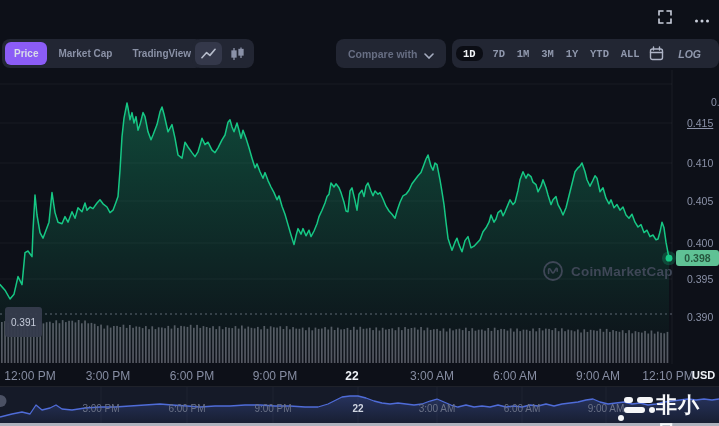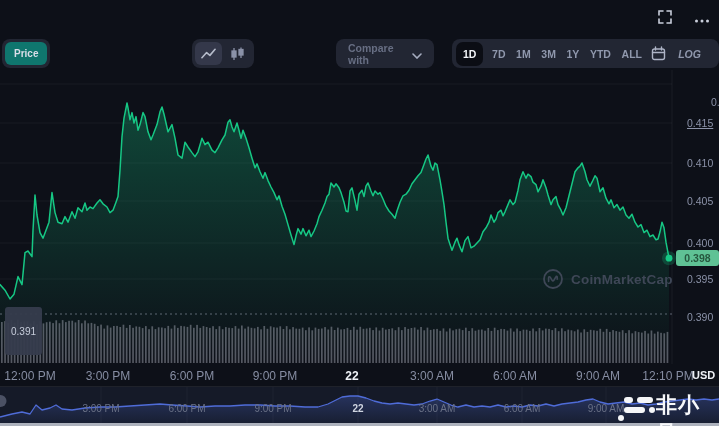--- a/index.html
+++ b/index.html
@@ -5,43 +5,43 @@
   html,body{margin:0;padding:0;background:#0d1018;}
   #stage{position:relative;width:719px;height:426px;background:#0d1018;overflow:hidden;
          font-family:"Liberation Sans","DejaVu Sans",sans-serif;-webkit-font-smoothing:antialiased;}
   .abs{position:absolute;}
   #chart-svg{position:absolute;left:0;top:0;width:719px;height:426px;}
   .page-title{left:3px;top:2px;font-size:15px;font-weight:700;color:#f1f3f7;letter-spacing:.1px;}
   .pillgroup{position:absolute;top:39px;height:29px;background:#222633;border-radius:8px;
              display:flex;align-items:center;padding:3px;gap:2px;box-sizing:border-box;}
   .pill{border:none;background:transparent;color:#8a91a6;font-size:10px;font-weight:600;
         padding:0 9px;height:23px;border-radius:6px;cursor:pointer;font-family:inherit;white-space:nowrap;}
-  .pill.sel{background:#0f766e;color:#d9dde8;}
+  .pill.sel{background:#8b5cf6;color:#d9dde8;}
   .iconbtn{display:flex;align-items:center;justify-content:center;width:27px;height:23px;
            border-radius:6px;background:transparent;border:none;cursor:pointer;}
   .iconbtn.sel{background:#34384a;}
-  .compare{left:336px;width:98px;justify-content:space-between;padding:0 12px;cursor:pointer;}
+  .compare{left:336px;width:110px;justify-content:space-between;padding:0 12px;cursor:pointer;}
   .compare-label{font-size:10.5px;font-weight:600;color:#676e83;}
   .ranges{left:452px;width:267px;justify-content:space-between;padding:0 12px 0 4px;}
   .range-btn{border:none;background:transparent;color:#9098ad;font-size:10.5px;font-weight:700;
-             padding:0 2px;height:24px;cursor:pointer;font-family:Liberation Sans, sans-serif;}
+             padding:0 2px;height:15px;cursor:pointer;font-family:Liberation Mono, monospace;}
   .range-btn.sel{background:#0b0d14;color:#f2f4f8;border-radius:7px;padding:0 7px;}
   .log-btn{border:none;background:transparent;color:#9098ad;font-size:10.5px;font-weight:700;cursor:pointer;font-family:inherit;font-style:italic;}
   .topicons{right:9px;top:10px;display:flex;gap:22px;align-items:center;}
   .ylab{position:absolute;left:687px;font-size:10.5px;color:#8b92a8;}
   .xlab{position:absolute;top:369px;font-size:12px;color:#868da2;transform:translateX(-50%);white-space:nowrap;}
   .xlab.bold{color:#eef1f6;font-weight:700;}
   .mlab{position:absolute;top:403px;font-size:10px;color:#6b7287;transform:translateX(-50%);white-space:nowrap;}
   .mlab.bold{color:#cfd4e0;font-weight:700;}
   .usd{left:692px;top:369px;font-size:11px;font-weight:700;color:#eef1f6;}
   .price-badge{left:676px;top:250px;width:43px;height:16px;background:#5fc295;border-radius:3px;
                color:#27583f;font-size:10.5px;font-weight:700;display:flex;align-items:center;justify-content:center;}
-  .low-badge{left:5px;top:307px;height:14px;padding:17px 6px;background:rgba(54,60,77,.95);border-radius:3px;
+  .low-badge{left:5px;top:307px;height:14px;padding:8px 6px;background:rgba(54,60,77,.95);border-radius:3px;
              color:#c6ccda;font-size:10px;display:flex;align-items:center;}
-  .cmc-mark{left:542px;top:268px;display:flex;align-items:center;gap:7px;color:#3f4757;}
+  .cmc-mark{left:542px;top:260px;display:flex;align-items:center;gap:7px;color:#3f4757;}
   .cmc-text{font-size:13.5px;font-weight:700;letter-spacing:.2px;}
   .fxh{left:616px;top:393px;width:103px;height:30px;}
   .fxh-bar{position:absolute;background:#f5f6f8;border-radius:3px;}
   .fxh-text{position:absolute;left:40px;top:-2px;font-size:21px;font-weight:700;color:#f7f8fa;letter-spacing:1px;}
 </style>
 </head>
 <body>
 
 <div id="stage">
 
@@ -313,20 +313,22 @@
       <svg width="16" height="6" viewBox="0 0 16 6">
           <circle cx="2.5" cy="3" r="1.5" fill="#c9cedb"></circle>
           <circle cx="8" cy="3" r="1.5" fill="#c9cedb"></circle>
           <circle cx="13.5" cy="3" r="1.5" fill="#c9cedb"></circle>
         </svg>
     </span>
   </div>
 
   <div class="pillgroup" style="left:2px">
     <button class="pill sel">Price</button>
+    <button class="pill">Market Cap</button>
+    <button class="pill">TradingView</button>
   </div>
 
   <div class="pillgroup" style="left:192px">
     <button class="iconbtn sel">
       <svg width="16" height="13" viewBox="0 0 16 13" fill="none" stroke="#b6bccb" stroke-width="1.7" stroke-linecap="round" stroke-linejoin="round">
         <polyline points="1,11 6,5.5 9.5,8.5 15,2"></polyline>
       </svg>
     </button>
     <button class="iconbtn">
       <svg width="15" height="14" viewBox="0 0 15 14" fill="none" stroke="#8b92a8" stroke-width="1.3">

